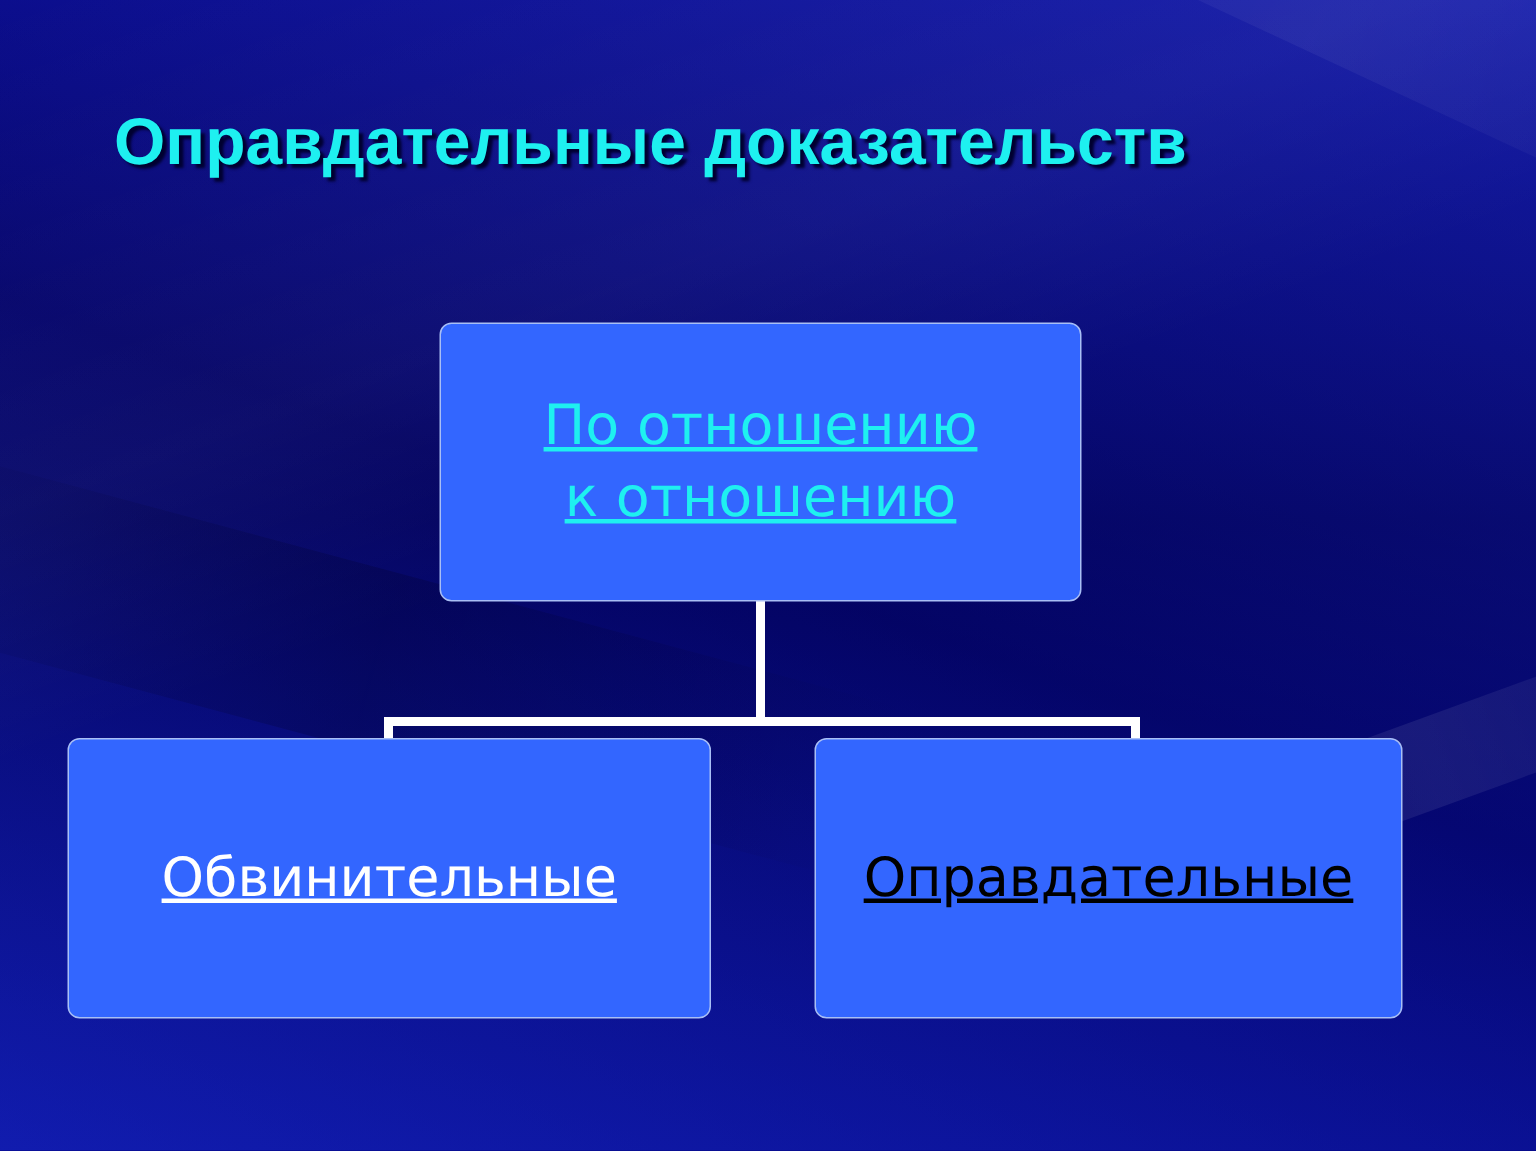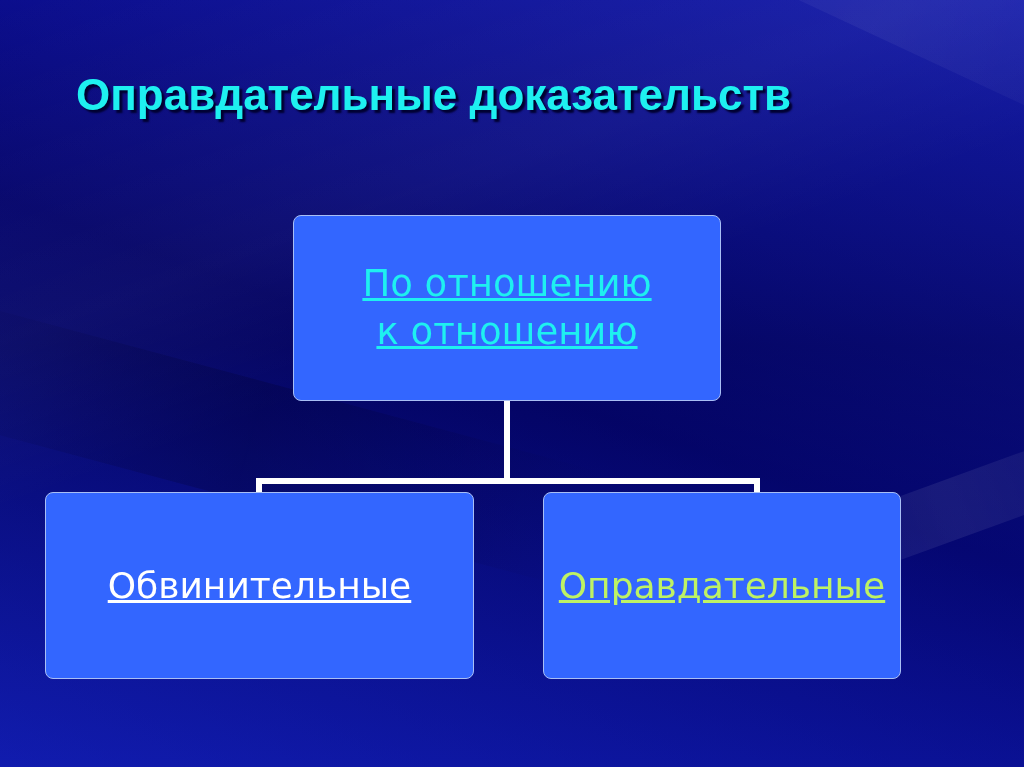--- a/index.html
+++ b/index.html
@@ -28,21 +28,21 @@
     .box {
       position: absolute; box-sizing: border-box;
       background: #3366ff; border: 1.5px solid #a9bff5;
       border-radius: 8px;
       display: flex; align-items: center; justify-content: center; text-align: center;
       font-family: "DejaVu Sans", sans-serif;
       text-decoration: underline;
     }
     .box-top { left: 293px; top: 215px; width: 428px; height: 186px; color: #1ef0f0; font-size: 37px; line-height: 48px; }
     .box-left { left: 45px; top: 492px; width: 429px; height: 187px; color: #ffffff; font-size: 36px; }
-    .box-right { left: 543px; top: 492px; width: 358px; height: 187px; color: #bef264; font-size: 36px; }
+    .box-right { left: 543px; top: 492px; width: 392px; height: 187px; color: #000000; font-size: 36px; }
     .line { position: absolute; background: #ffffff; }
     .v-main { left: 504px; top: 400px; width: 6px; height: 84px; }
     .h-bar { left: 256px; top: 478px; width: 504px; height: 6px; }
     .v-left { left: 256px; top: 478px; width: 6px; height: 15px; }
     .v-right { left: 754px; top: 478px; width: 6px; height: 15px; }
   </style>
 </head>
 <body>
 
 <div class="streak s1"></div>

